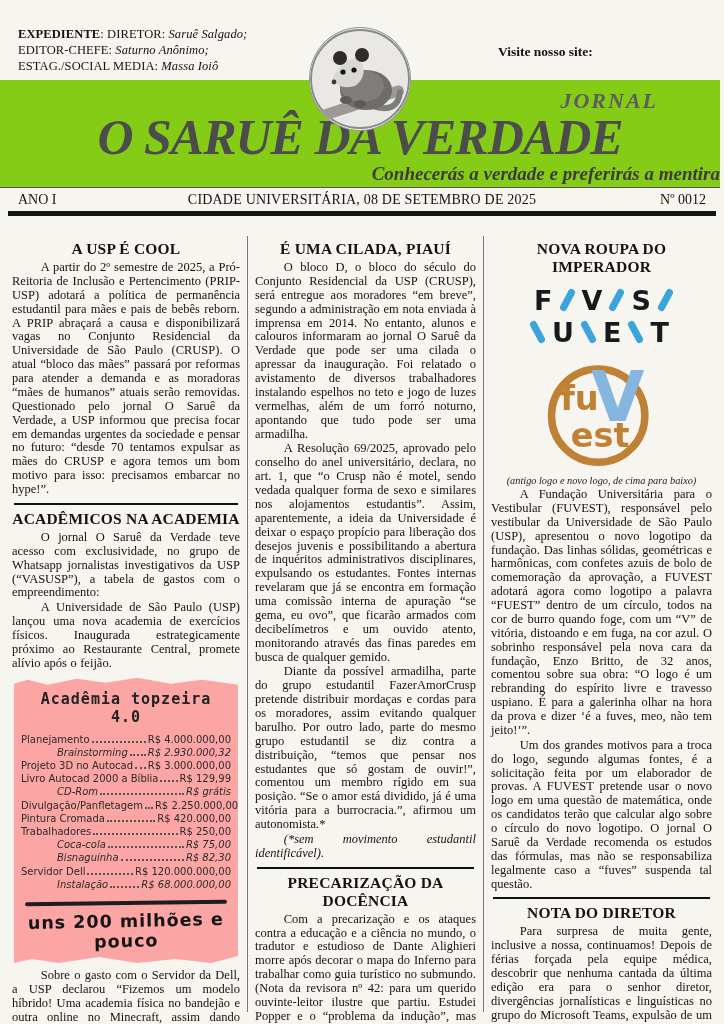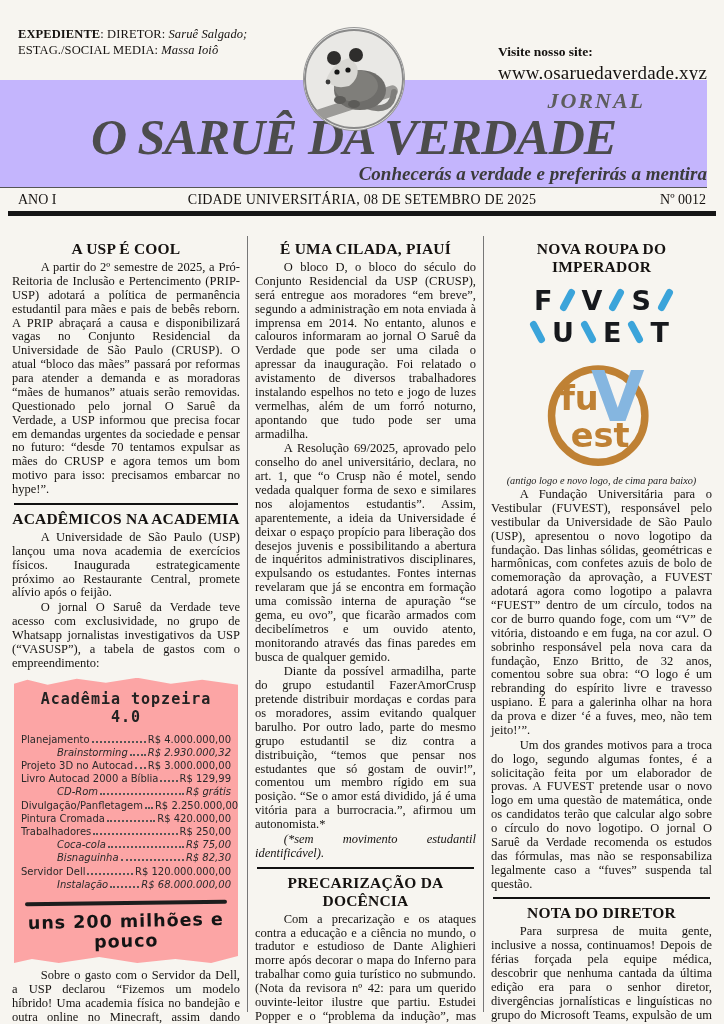--- a/index.html
+++ b/index.html
@@ -19,22 +19,22 @@
     position:absolute; left:18px; top:26px;
     font-size:12.5px; line-height:1.28; letter-spacing:.1px;
   }
   .expediente .lbl { font-weight:bold; }
   .expediente .nm { font-style:italic; }
   .site-block { position:absolute; right:16px; top:44px; text-align:left; width:210px; }
   .site-label { font-weight:bold; font-size:13.5px; }
   .site-url { font-size:19px; margin-top:2px; letter-spacing:.2px; }
 
   .band {
-    position:absolute; left:0; right:17px; top:80px; height:108px;
-    background:#c4b5fd; border-bottom:1.5px solid #555;
+    position:absolute; left:0; right:4px; top:80px; height:108px;
+    background:#84cc16; border-bottom:1.5px solid #555;
   }
   .kicker {
     text-align:right; padding-right:62px; padding-top:8px;
     font-size:22px; font-weight:bold; font-style:italic;
     color:#5d5d5d; letter-spacing:2px;
   }
   .big-title {
     text-align:center; font-size:50px; font-weight:bold; font-style:italic;
     color:#4c4c4c; letter-spacing:-1px; line-height:.92; white-space:nowrap;
   }
@@ -123,26 +123,26 @@
   .foot-note { font-style:italic; }
 </style>
 </head>
 <body>
 
 <div class="page">
 
   <div class="mast">
     <div class="expediente">
       <div><span class="lbl">EXPEDIENTE</span><span>: DIRETOR: </span><span class="nm">Saruê Salgado;</span></div>
+      <div><span>EDITOR-CHEFE: </span><span class="nm">Saturno Anônimo;</span></div>
       <div><span>ESTAG./SOCIAL MEDIA: </span><span class="nm">Massa Ioiô</span></div>
     </div>
 
     <div class="site-block">
       <div class="site-label">Visite nosso site:</div>
-      <div class="site-url">www.osaruedaverdade.xyz</div>
     </div>
 
     <div class="band">
       <div class="possum">
         <svg viewBox="0 0 100 102" width="100" height="102">
           <circle cx="50" cy="51" r="50" fill="#e9e8e5"></circle>
           <circle cx="50" cy="51" r="49" fill="none" stroke="#8a8a8a" stroke-width="2"></circle>
 
           <rect x="8" y="70" width="88" height="11" rx="5" fill="#9b9a97" transform="rotate(-18 50 76)"></rect>
 
@@ -182,22 +182,22 @@
     <div class="col col1">
       <h2 class="headline">A USP É COOL</h2>
       <div>
           <p class="para">A partir do 2º semestre de 2025, a Pró-Reitoria de Inclusão e Pertencimento (PRIP-USP) adotará a política de permanência estudantil para mães e pais de bebês reborn. A PRIP abraçará a causa e disponibilizará vagas no Conjunto Residencial da Universidade de São Paulo (CRUSP). O atual “bloco das mães” passará por reformas para atender a demanda e as moradoras “mães de humanos” atuais serão removidas. Questionado pelo jornal O Saruê da Verdade, a USP informou que precisa focar em demandas urgentes da sociedade e pensar no futuro: “desde 70 tentamos expulsar as mães do CRUSP e agora temos um bom motivo para isso: precisamos embarcar no hype!”.</p>
         </div>
 
       <hr class="art-rule">
 
       <h2 class="headline">ACADÊMICOS NA ACADEMIA</h2>
       <div>
+          <p class="para">O jornal O Saruê da Verdade teve acesso com exclusividade, no grupo de Whatsapp jornalistas investigativos da USP (“VASUSP”), a tabela de gastos com o empreendimento:</p>
           <p class="para">A Universidade de São Paulo (USP) lançou uma nova academia de exercícios físicos. Inaugurada estrategicamente próximo ao Restaurante Central, promete alívio após o feijão.</p>
-          <p class="para">O jornal O Saruê da Verdade teve acesso com exclusividade, no grupo de Whatsapp jornalistas investigativos da USP (“VASUSP”), a tabela de gastos com o empreendimento:</p>
         </div>
 
       <div class="note">
         <div class="note-title">Acadêmia topzeira 4.0</div>
         <div>
             <div class="exp-row">
               <span class="exp-label">Planejamento</span>
               <span class="exp-leader"></span>
               <span class="exp-value">R$ 4.000.000,00</span>
             </div>

